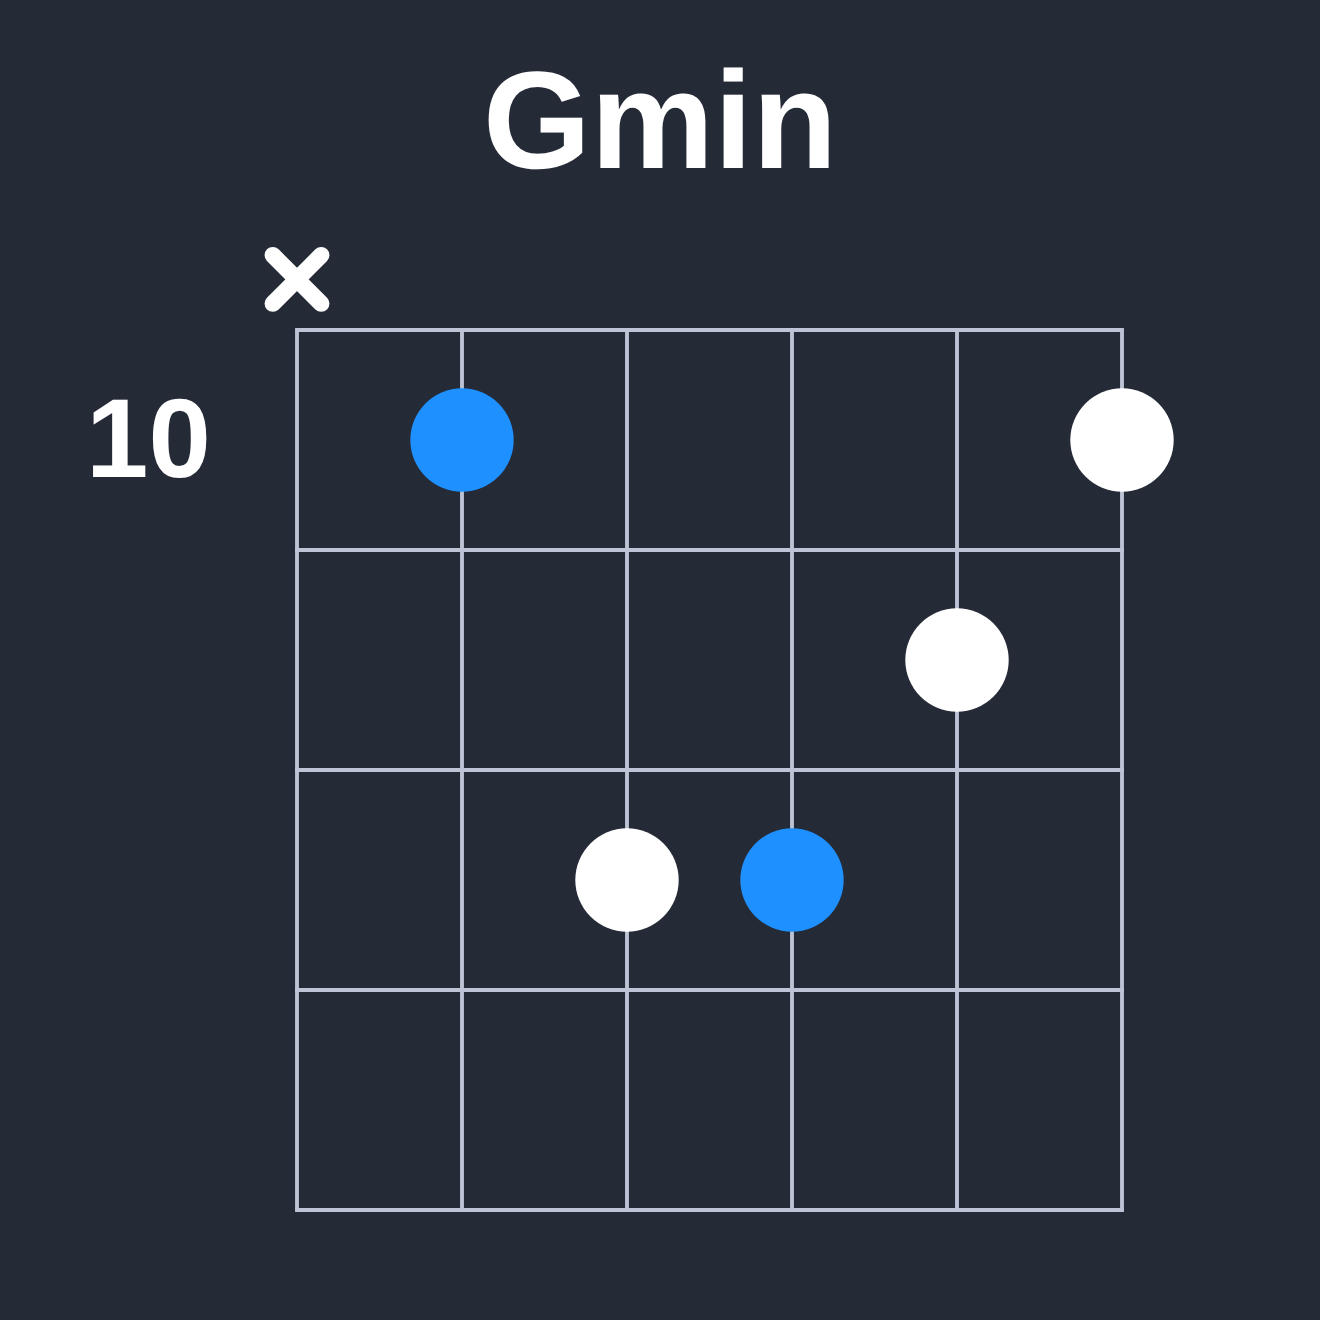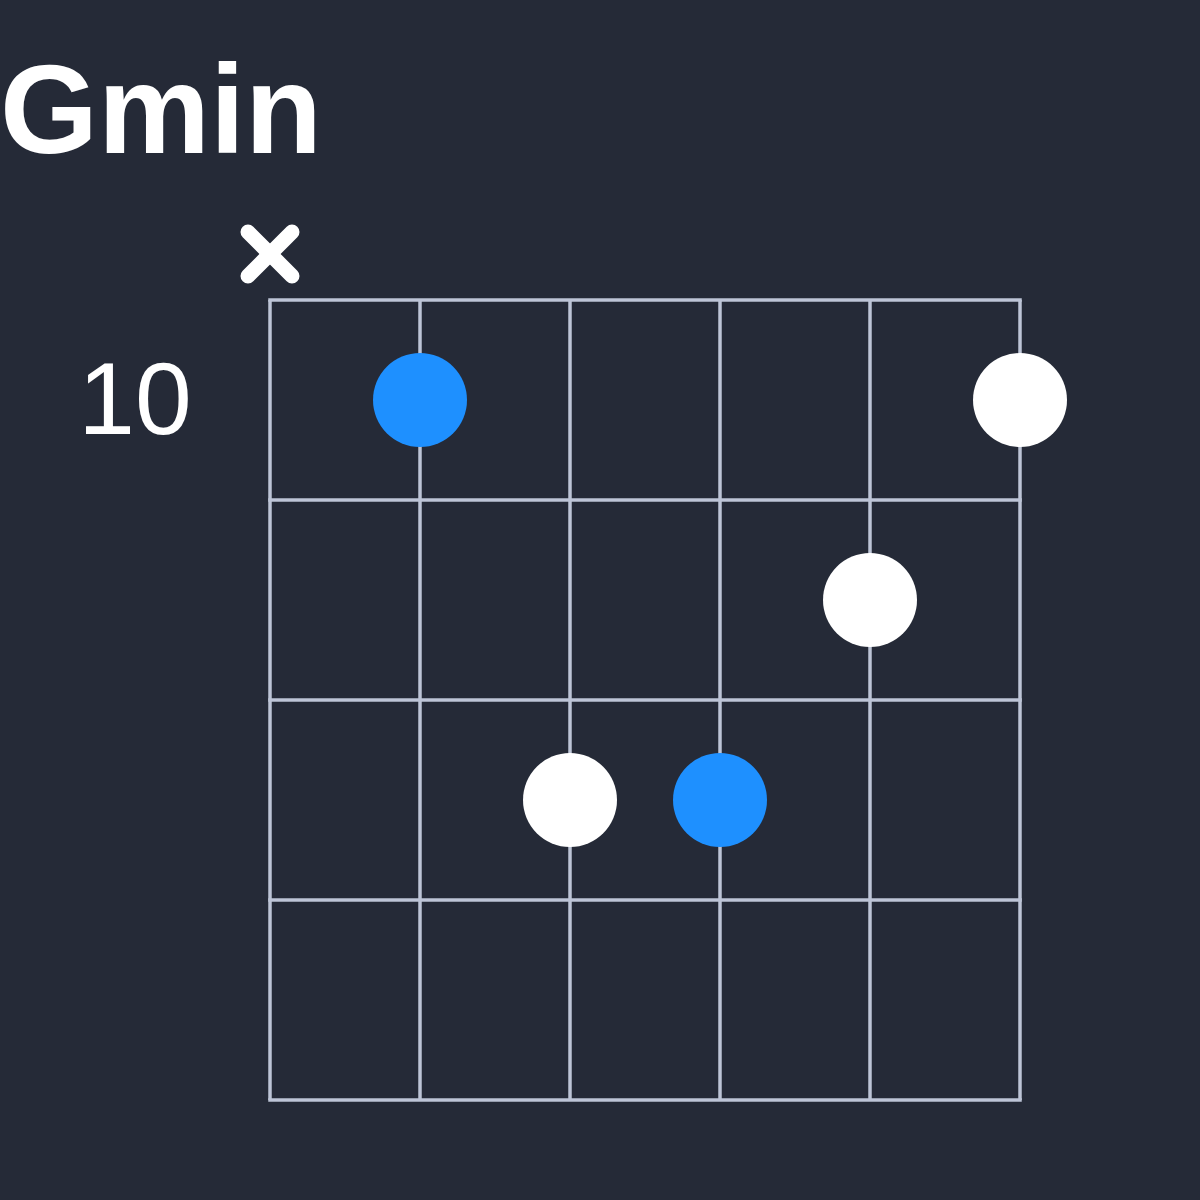--- a/index.html
+++ b/index.html
@@ -15,33 +15,34 @@
   }
   .stage {
     position: absolute;
     inset: 0;
   }
   .chord-title {
     position: absolute;
     top: 38px;
     left: 0;
     width: 1200px;
+    text-align: center;
     font-size: 126px;
     font-weight: bold;
     line-height: 1.15;
     letter-spacing: 0px;
   }
   .fret-label {
     position: absolute;
     left: 55px;
     top: 338px;
     width: 160px;
     text-align: center;
     font-size: 102px;
-    font-weight: normal;
+    font-weight: bold;
     line-height: 1.2;
   }
   svg.diagram {
     position: absolute;
     inset: 0;
   }
 </style>
 </head>
 <body style="background: rgb(37, 42, 55);">
 

